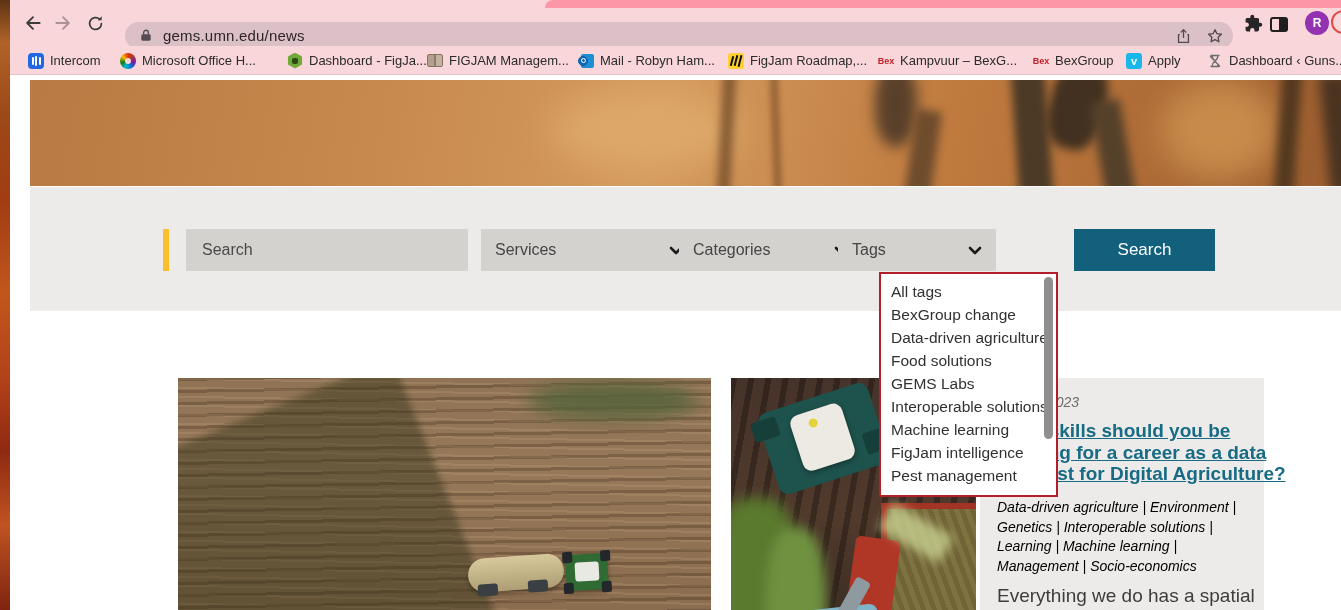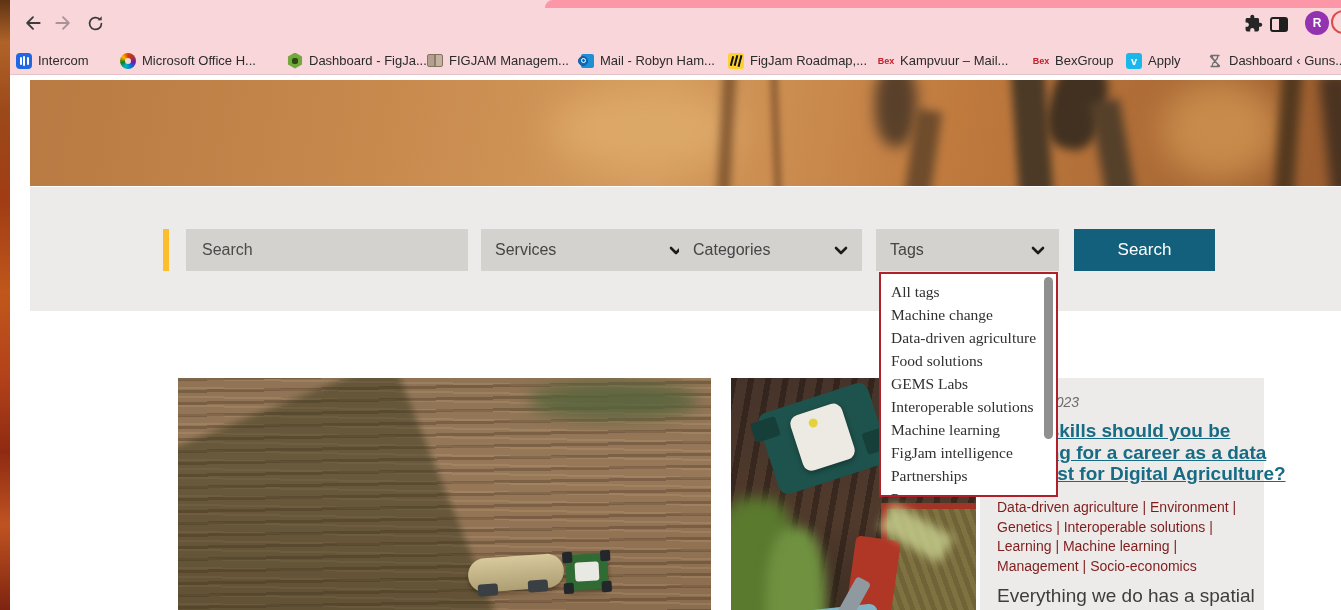--- a/index.html
+++ b/index.html
@@ -42,27 +42,27 @@
   #accent-stripe { left:133px; top:42px; width:6px; height:42px; background:#fcbe2d; }
   .fieldbox { position:absolute; top:42px; height:42px; background:#d3d2ce; display:flex; align-items:center; }
   #search-input { left:156px; width:282px; }
   #search-input input { width:100%; height:100%; background:transparent; border:0; outline:none;
     font-size:16px; color:#3f3f3f; padding:0 16px; font-family:"Liberation Sans",sans-serif; }
   #search-input input::placeholder { color:#4a4a4a; opacity:1; }
   .selectbox { padding:0 14px; justify-content:space-between; cursor:pointer; }
   .selectbox .sel-label { font-size:16px; color:#454545; }
   #services-select { left:451px; width:216px; }
   #categories-select { left:649px; width:183px; }
-  #tags-select { left:846px; width:183px; }
+  #tags-select { left:808px; width:158px; }
   #apply-button { left:1044px; top:42px; width:141px; height:42px; background:#13607c; border:0;
     color:#fff; font-size:17px; cursor:pointer; font-family:"Liberation Sans",sans-serif; position:absolute; }
 
   
   #tags-dropdown { left:869px; top:272px; width:179px; height:225px; background:#fff;
-    border:2px solid #b1202a; z-index:60; overflow:hidden;font-family:Liberation Serif, serif; }
+    border:2px solid #b1202a; z-index:60; overflow:hidden; }
   .dd-item { padding-left:10px; height:23px; line-height:23px; font-size:15.5px; color:#313131;
     white-space:nowrap; overflow:hidden; cursor:pointer; }
   #dd-items { position:absolute; left:0; top:6px; right:12px; }
   #dd-thumb { position:absolute; right:3px; top:3px; width:9px; height:162px; background:#8f8f8f; border-radius:5px; }
 
   
   .imgcard { position:absolute; top:378px; height:232px; overflow:hidden; cursor:pointer; }
   #article-image-a { left:168px; width:533px;
     background:
       repeating-linear-gradient(179deg, rgba(58,38,22,.28) 0 3px, rgba(0,0,0,0) 3px 12px),
@@ -72,21 +72,21 @@
     background:
       repeating-linear-gradient(100deg, rgba(15,9,6,.35) 0 6px, rgba(0,0,0,0) 6px 17px),
       linear-gradient(180deg,#46332a 0%,#503a2c 60%,#3e2e24 100%); }
 
   #article-panel { left:970px; top:378px; width:284px; height:232px; background:#ecebe9; }
   #article-date { position:absolute; left:68px; top:16px; font-size:14px; font-style:italic; color:#6b6b6b; }
   #article-title { position:absolute; left:17px; top:42px; width:260px; cursor:pointer; }
   #article-title span { display:block; font-size:19px; font-weight:bold; color:#176b84;
     text-decoration:underline; line-height:21.5px; white-space:nowrap; }
   #article-tags { position:absolute; left:17px; top:120px; }
-  #article-tags span { display:block; font-size:14px; color:#7f1d1d; line-height:19.5px; }
+  #article-tags span { display:block; font-size:14px; font-style:italic; color:#000000; line-height:19.5px; }
   #article-body { position:absolute; left:17px; top:205px; font-size:19px; color:#3d3d3d; line-height:26px; }
 </style>
 </head>
 <body>
 
 <div id="desktop-stripe" class="abs"></div>
 
 <div id="window">
 
   <div id="topstrip" class="abs">
@@ -104,37 +104,56 @@
           <path d="M4 12h15 M12 5l7 7-7 7" fill="none" stroke="#ab9298" stroke-width="2.2" stroke-linecap="round" stroke-linejoin="round"></path>
         </svg>
     </div>
     <div class="tool-icon abs" style="left:73px;top:3px;">
       <svg width="19" height="19" viewBox="0 0 24 24">
           <path d="M19.5 12a7.5 7.5 0 1 1-2.2-5.3" fill="none" stroke="#3c3c3c" stroke-width="2.2" stroke-linecap="round"></path>
           <path d="M19.8 2.8v5h-5z" fill="#3c3c3c"></path>
         </svg>
     </div>
 
+    <div id="omnibox" class="abs">
+      <span class="tool-icon" style="margin-left:12px;width:18px;">
+        <svg width="14" height="15" viewBox="0 0 24 24">
+            <rect x="4" y="10" width="16" height="11" rx="2.5" fill="#554b50"></rect>
+            <path d="M8 10V7a4 4 0 0 1 8 0v3" fill="none" stroke="#554b50" stroke-width="2.4"></path>
+          </svg>
+      </span>
+      <span id="url-text" style="margin-left:8px;">gems.umn.edu/news</span>
+      <span class="tool-icon abs" style="left:1046px;top:2px;">
+        <svg width="17" height="18" viewBox="0 0 24 24">
+            <path d="M6 10H5v11h14V10h-1 M12 14V3 M8.5 6.5L12 3l3.5 3.5" fill="none" stroke="#55494e" stroke-width="1.9" stroke-linecap="round" stroke-linejoin="round"></path>
+          </svg>
+      </span>
+      <span class="tool-icon abs" style="left:1078px;top:2px;">
+        <svg width="18" height="18" viewBox="0 0 24 24">
+            <path d="M12 3.6l2.6 5.3 5.9.8-4.3 4.1 1 5.9-5.2-2.8-5.2 2.8 1-5.9-4.3-4.1 5.9-.8z" fill="none" stroke="#55494e" stroke-width="1.8" stroke-linejoin="round"></path>
+          </svg>
+      </span>
+    </div>
 
     <div class="tool-icon abs" style="left:1231px;top:3px;">
       <svg width="19" height="19" viewBox="0 0 24 24">
           <path fill="#262626" d="M20.5 11H19V7c0-1.1-.9-2-2-2h-4V3.5C13 2.1 11.9 1 10.5 1S8 2.1 8 3.5V5H4c-1.1 0-2 .9-2 2v3.8h1.5c1.5 0 2.7 1.2 2.7 2.7S5 16.2 3.5 16.2H2V20c0 1.1.9 2 2 2h3.8v-1.5c0-1.5 1.2-2.7 2.7-2.7s2.7 1.2 2.7 2.7V22H17c1.1 0 2-.9 2-2v-4h1.5c1.4 0 2.5-1.1 2.5-2.5S21.9 11 20.5 11z"></path>
         </svg>
     </div>
     <div class="tool-icon abs" style="left:1257px;top:4px;">
       <div style="width:18px;height:15px;border:2.2px solid #1f1f1f;border-radius:3px;position:relative;">
         <div style="position:absolute;right:0;top:0;bottom:0;width:7px;background:#1f1f1f;"></div>
       </div>
     </div>
     <div class="abs" style="left:1295px;top:3px;width:24px;height:24px;border-radius:50%;background:#9333b0;color:#fff;display:flex;align-items:center;justify-content:center;font-size:12px;font-weight:bold;">R</div>
     <div class="abs" style="left:1321px;top:2px;width:24px;height:24px;border-radius:50%;border:2.5px solid #e14a4a;"></div>
   </div>
 
   <div id="bookmarks-bar" class="abs">
-    <div class="bm" style="left:6px;justify-content:flex-end;">
+    <div class="bm" style="left:18px;justify-content:flex-end;">
       <span class="fav" style="background:#2166e3;border-radius:4px;">
         <span style="position:absolute;left:3.5px;top:4px;width:2px;height:8px;background:#fff;border-radius:1px;"></span>
         <span style="position:absolute;left:7px;top:3px;width:2px;height:10px;background:#fff;border-radius:1px;"></span>
         <span style="position:absolute;left:10.5px;top:4px;width:2px;height:8px;background:#fff;border-radius:1px;"></span>
       </span>
       <span class="bm-label">Intercom</span>
     </div>
     <div class="bm" style="left:110px;">
       <span class="fav" style="border-radius:50%;background:conic-gradient(#d83b01,#a4373a,#7719aa,#0078d4,#00b7c3,#107c10,#ffb900,#d83b01);">
         <span style="position:absolute;left:5px;top:5px;width:6px;height:6px;border-radius:50%;background:#f8d6da;"></span>
@@ -167,21 +186,21 @@
         <span style="position:absolute;left:3px;top:3px;width:2px;height:10px;background:#101010;transform:rotate(14deg);"></span>
         <span style="position:absolute;left:7px;top:2.5px;width:2px;height:11px;background:#101010;transform:rotate(14deg);"></span>
         <span style="position:absolute;left:11px;top:2px;width:2px;height:12px;background:#101010;transform:rotate(14deg);"></span>
       </span>
       <span class="bm-label">FigJam Roadmap,...</span>
     </div>
     <div class="bm" style="left:868px;">
       <span class="fav" style="display:flex;align-items:center;justify-content:center;">
           <i class="bex-txt">Bex</i>
         </span>
-      <span class="bm-label">Kampvuur – Mail...</span>
+      <span class="bm-label">Kampvuur – BexG...</span>
     </div>
     <div class="bm" style="left:1023px;">
       <span class="fav" style="display:flex;align-items:center;justify-content:center;">
           <i class="bex-txt">Bex</i>
         </span>
       <span class="bm-label">BexGroup</span>
     </div>
     <div class="bm" style="left:1116px;">
       <span class="fav" style="background:#1ab7ea;border-radius:3px;display:flex;align-items:center;justify-content:center;color:#fff;font-size:11px;font-weight:bold;">v</span>
       <span class="bm-label">Apply</span>
@@ -285,26 +304,25 @@
         <span>Learning | Machine learning |</span>
         <span>Management | Socio-economics</span>
       </div>
       <div id="article-body">Everything we do has a spatial</div>
     </div>
   </div>
 
   <div id="tags-dropdown" class="abs">
     <div id="dd-items">
       <div class="dd-item">All tags</div>
-      <div class="dd-item">Machine change</div>
+      <div class="dd-item">BexGroup change</div>
       <div class="dd-item">Data-driven agriculture</div>
       <div class="dd-item">Food solutions</div>
       <div class="dd-item">GEMS Labs</div>
       <div class="dd-item">Interoperable solutions</div>
       <div class="dd-item">Machine learning</div>
       <div class="dd-item">FigJam intelligence</div>
-      <div class="dd-item">Partnerships</div>
       <div class="dd-item">Pest management</div>
     </div>
     <div id="dd-thumb"></div>
   </div>
 
 </div>
 
 </body></html>

